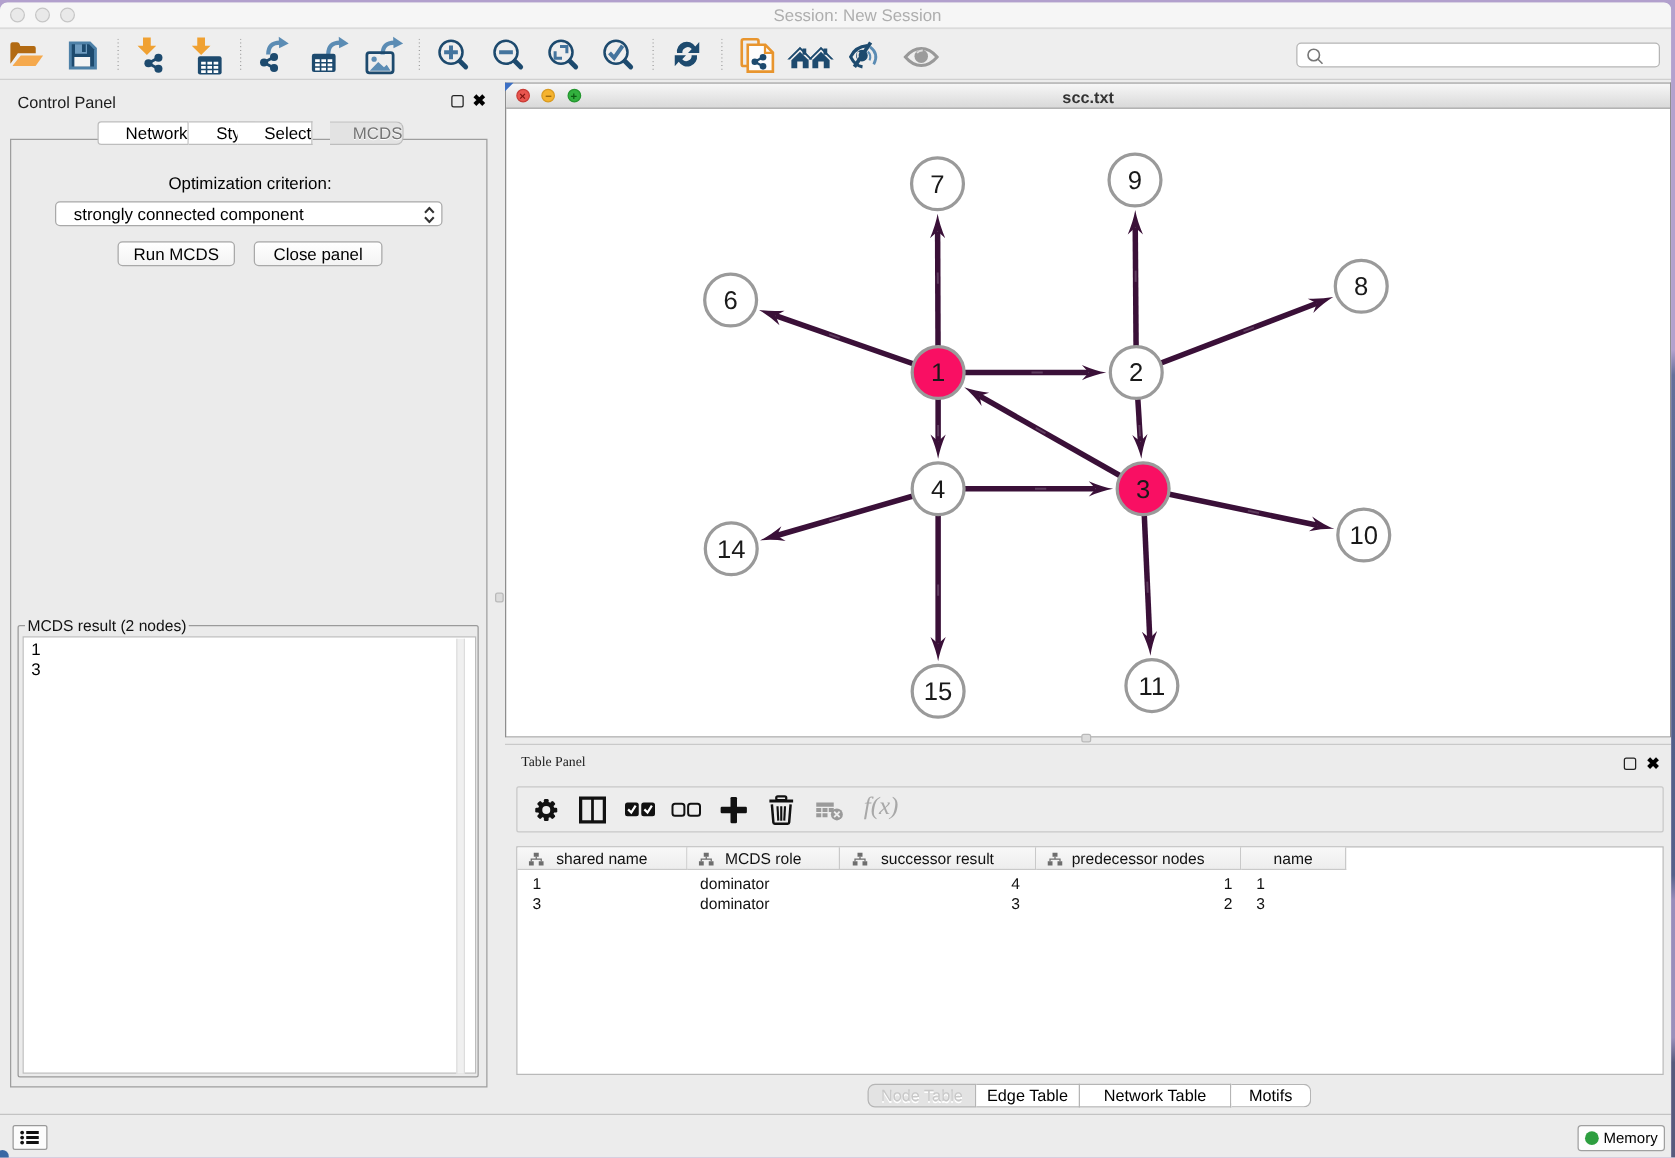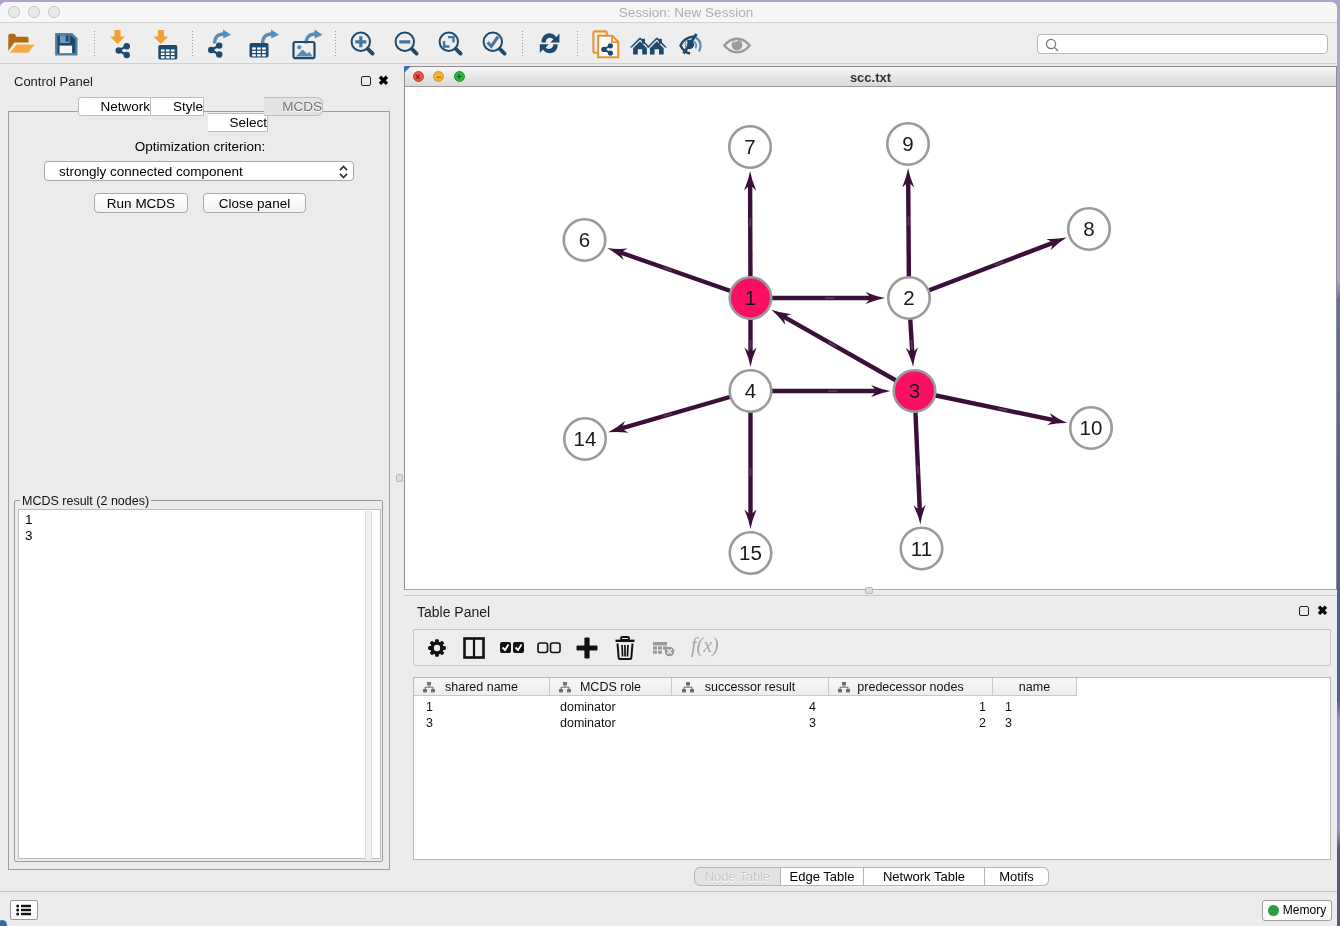--- a/index.html
+++ b/index.html
@@ -33,21 +33,21 @@
 #mcdsbox .bord { position:absolute; left:0; top:6px; width:100%; height:362px; border:1px solid #9a9a9a; border-radius:2px; }
 #mcdsbox .leg { position:absolute; left:6px; top:0; background:#ebebeb; padding:0 2px; font-size:12.5px; color:#111; }
 #mcdslist { position:absolute; left:4px; top:15px; width:363px; height:350px; background:#fff; border:1px solid #bdbdbd; }
 
 #netwin { position:absolute; left:404px; top:1px; width:933px; height:524px; border:1px solid #8e8e8e; border-bottom:1px solid #aaa; background:#fff; }
 #nettitle { position:absolute; left:0; top:0; width:100%; height:20px; background:linear-gradient(#f7f7f7,#d9d9d9); border-bottom:1px solid #9a9a9a; }
 .mac { position:absolute; top:3.5px; width:11px; height:11px; border-radius:50%; font-size:9px; line-height:11px; text-align:center; }
 #nettitletext { position:absolute; left:0; top:3px; width:100%; text-align:center; font-size:13px; font-weight:bold; color:#333; }
 
 #tp { position:absolute; left:404px; top:530px; width:933px; height:296px; background:#ececec; border-top:1px solid #c9c9c9; }
-#tptitle { position:absolute; left:13px; top:8px; font-size:14px; color:#1c1c1c; }
+#tptitle { position:absolute; left:13px; top:8px; font-size:11px; color:#1c1c1c;font-family:Liberation Serif, serif; }
 #tptools { position:absolute; left:9px; top:33px; width:918px; height:37px; background:#ededed; border:1px solid #c8c8c8; border-radius:2px; }
 #tbl { position:absolute; left:9px; top:81px; width:918px; height:183px; background:#fff; border:1px solid #b9b9b9; }
 .th { position:absolute; top:0; height:18px; background:linear-gradient(#f8f8f8,#ededed); border-right:1px solid #c9c9c9; border-bottom:1px solid #c9c9c9; font-size:12.5px; color:#111; text-align:center; line-height:18px; }
 .td { position:absolute; font-size:12.5px; color:#111; height:16px; line-height:16px; }
 
 .btab { position:absolute; top:0; height:19px; border:1px solid #b5b5b5; background:#fff; font-size:13px; color:#000; text-align:center; line-height:18px; }
 
 #status { position:absolute; left:0; top:889px; width:100%; height:33px; background:#ececec; border-top:1px solid #c3c3c3; }
 #listbtn { position:absolute; left:10px; top:8px; width:28px; height:20px; background:#fcfcfc; border:1px solid #999; border-radius:2px; }
 #membtn { position:absolute; left:1262px; top:8px; width:70px; height:20.5px; background:#fdfdfd; border:1px solid #a0a0a0; border-radius:3px; font-size:12px; color:#000; line-height:19px; text-align:center; }
@@ -217,21 +217,21 @@
   </div>
   <div id="main">
     <div id="cp">
       <div id="cptitle">Control Panel</div>
       <div class="float-ico" style="left:361px;"></div>
       <div class="x-ico" style="left:378px;">✖</div>
       <div id="cpbody"></div>
       <div class="tabrow" style="left:0;top:32px;width:391px;height:21px;">
         <div class="tab" style="left:78px;width:73px;border-radius:3px 0 0 3px;">Network</div>
         <div class="tab" style="left:151px;width:53px;border-left:none;">Style</div>
-        <div class="tab" style="left:208px;width:60px;border-left:none;margin-top:16px;">Select</div>
+        <div class="tab" style="left:190px;width:60px;border-left:none;">Select</div>
         <div class="tab" style="left:264px;width:59px;border-left:none;border-radius:0 6px 6px 0;background:#e3e3e3;color:#737373;text-shadow:0 1px 0 #fff;">MCDS</div>
       </div>
       <div style="position:absolute;left:44px;top:96px;width:310px;height:20px;background:#fff;border:1px solid #a9a9a9;border-radius:4px;">
         <div style="position:absolute;left:14px;top:2px;font-size:13.5px;">strongly connected component</div>
         <svg width="11" height="14" viewBox="0 0 11 14" style="position:absolute;right:4.5px;top:3px;">
             <path d="M2,5.2 L5.5,1.5 L9,5.2" fill="none" stroke="#333" stroke-width="1.7"></path>
             <path d="M2,8.8 L5.5,12.5 L9,8.8" fill="none" stroke="#333" stroke-width="1.7"></path>
           </svg>
       </div>
       <div style="position:absolute;left:0;top:74px;width:400px;text-align:center;font-size:13.5px;color:#000;">Optimization criterion:</div>

